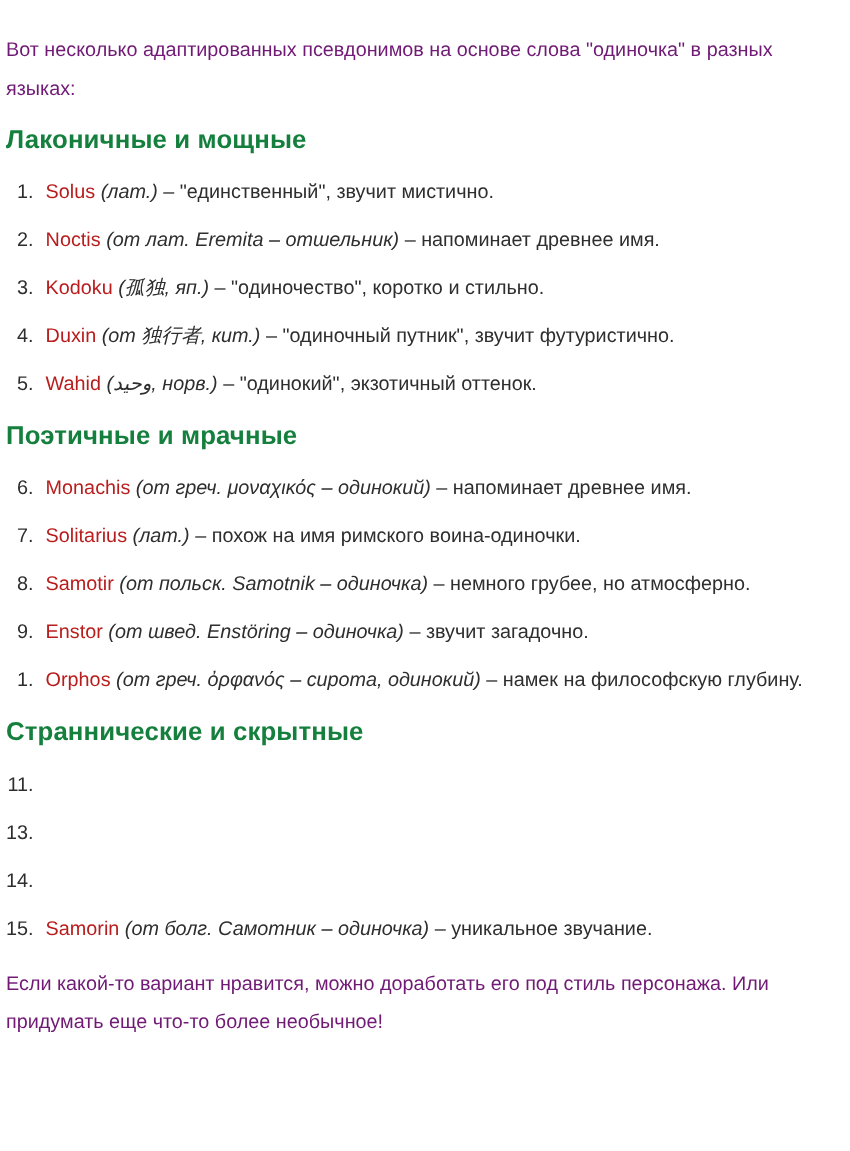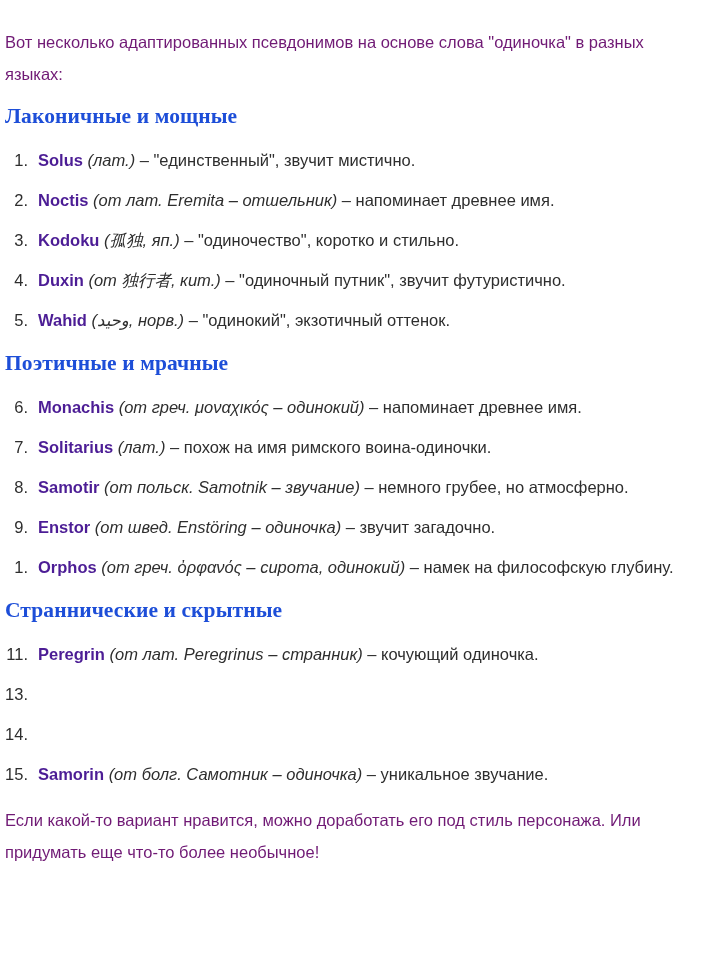--- a/index.html
+++ b/index.html
@@ -17,46 +17,45 @@
   .paragraph {
     font-size: 16.5px;
     line-height: 32px;
     margin: 0;
     color: #701a75;
   }
   .section-heading {
     font-size: 21.5px;
     line-height: 26px;
     font-weight: 700;
-    color: #1d4ed8;
+    color: #15803d;
     margin: 13px 0 0 0;
     letter-spacing: 0.1px;
-    font-family: Liberation Serif, serif;
   }
   .pseudo-list {
     margin: 21px 0 14px 0;
     padding: 0;
   }
   .list-item {
     display: flex;
     align-items: baseline;
     font-size: 16.5px;
     line-height: 20px;
     margin-bottom: 20px;
     white-space: nowrap;
   }
   .num {
     flex: 0 0 23px;
     text-align: right;
     margin-right: 10px;
     color: #2e2e2e;
   }
   .item-text .name {
-    font-weight: 700;
-    color: #4c1d95;
+    font-weight: 400;
+    color: #b91c1c;
   }
   .item-text .origin {
     font-style: italic;
   }
   .outro {
     margin-top: 1px;
   }
 </style>
 </head>
 <body>
@@ -103,41 +102,40 @@
             <span class="item-text"><b class="name">Monachis</b> <i class="origin">(от греч. μοναχικός – одинокий)</i> <span class="desc">– напоминает древнее имя.</span></span>
           </div>
 
   <div class="list-item">
             <span class="num">7.</span>
             <span class="item-text"><b class="name">Solitarius</b> <i class="origin">(лат.)</i> <span class="desc">– похож на имя римского воина-одиночки.</span></span>
           </div>
 
   <div class="list-item">
             <span class="num">8.</span>
-            <span class="item-text"><b class="name">Samotir</b> <i class="origin">(от польск. Samotnik – звучание)</i> <span class="desc">– немного грубее, но атмосферно.</span></span>
+            <span class="item-text"><b class="name">Samotir</b> <i class="origin">(от польск. Samotnik – одиночка)</i> <span class="desc">– немного грубее, но атмосферно.</span></span>
           </div>
 
   <div class="list-item">
             <span class="num">9.</span>
             <span class="item-text"><b class="name">Enstor</b> <i class="origin">(от швед. Enstöring – одиночка)</i> <span class="desc">– звучит загадочно.</span></span>
           </div>
 
   <div class="list-item">
             <span class="num">1.</span>
             <span class="item-text"><b class="name">Orphos</b> <i class="origin">(от греч. ὀρφανός – сирота, одинокий)</i> <span class="desc">– намек на философскую глубину.</span></span>
           </div>
 </div>
   </section>
 
   <section class="section">
     <h2 class="section-heading">Страннические и скрытные</h2>
     <div class="pseudo-list">
   <div class="list-item">
             <span class="num">11.</span>
-            <span class="item-text"><b class="name">Peregrin</b> <i class="origin">(от лат. Peregrinus – странник)</i> <span class="desc">– кочующий одиночка.</span></span>
           </div>
 
 
   <div class="list-item">
             <span class="num">13.</span>
           </div>
 
   <div class="list-item">
             <span class="num">14.</span>
           </div>

